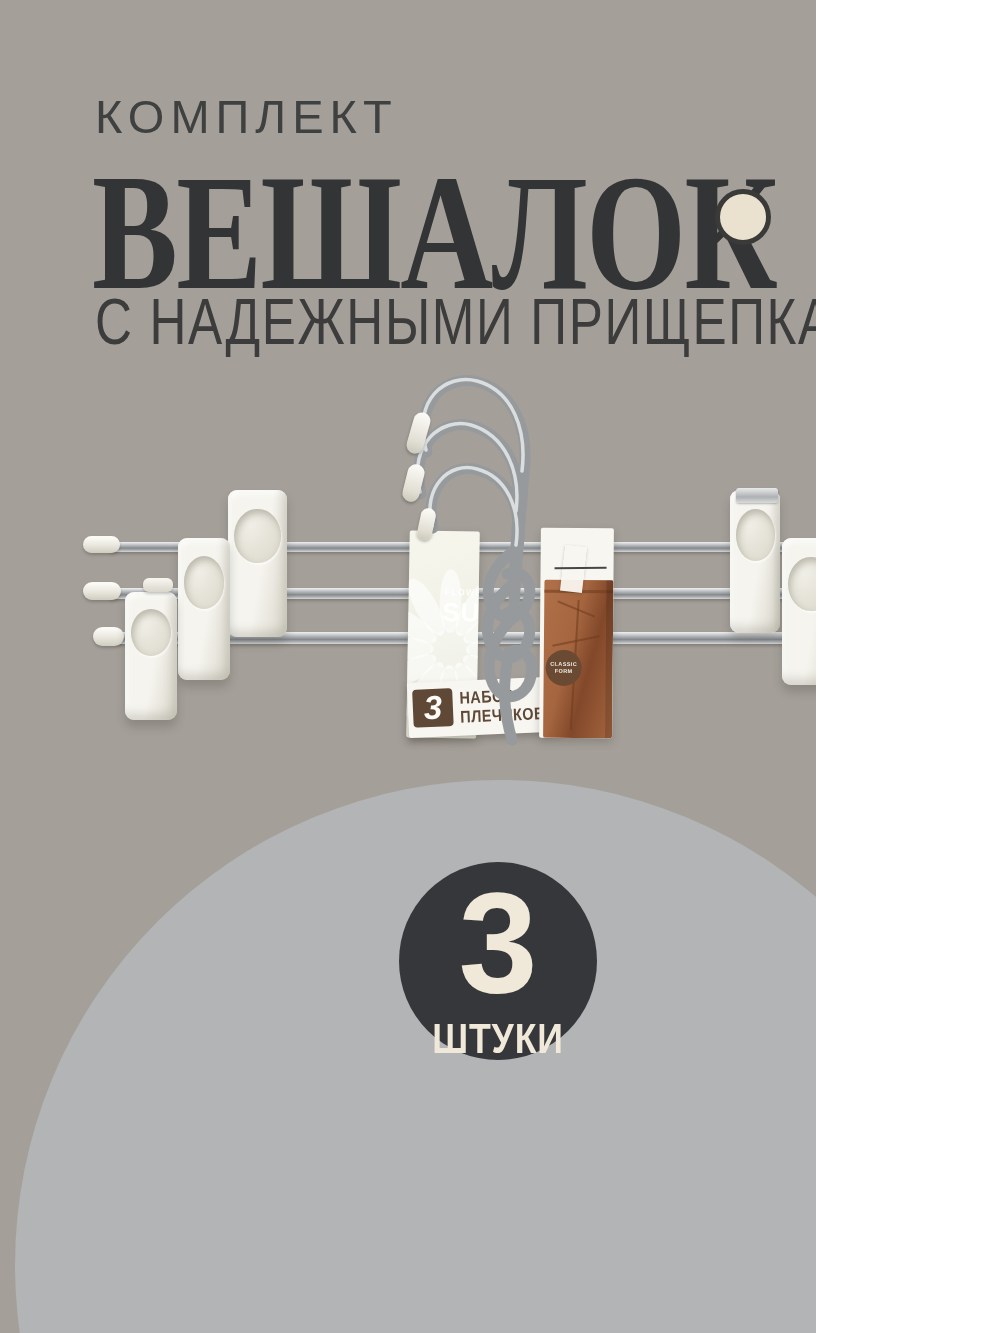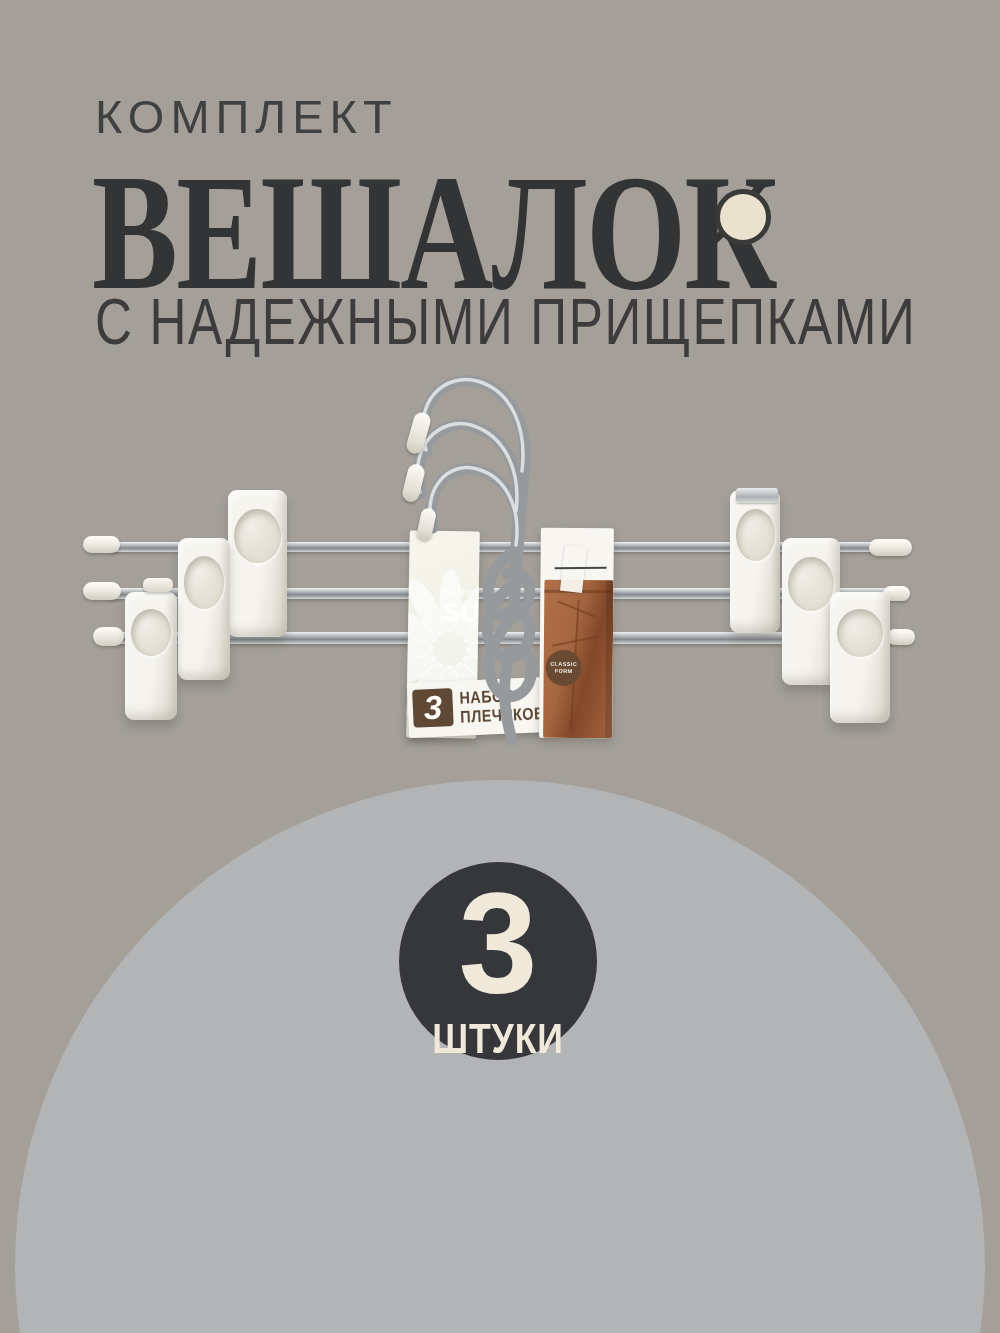--- a/index.html
+++ b/index.html
@@ -4,21 +4,21 @@
 <style>
   :root{
     --bg:#a49f99; --circle:#b3b4b6; --badgeBg:#36373b; --cream:#f0e8d9;
     --ink:#3c3c3c; --titleInk:#333436; --brown:#5f4936; --brown2:#6b4a33;
     --pants:#a4653f; --pantsDark:#82482a; --card:#f7f6f1; --cardGreen:#e7e9db;
     --metal:#969a9d; --metalHi:#e8eaeb; --clipFace:#f5f4ee; --clipShade:#d9d6ca;
     --dotFill:#ebe1cf;
   }
   html,body{margin:0;padding:0;}
   .stage{
-    position:relative; width:1000px; height:1333px; overflow:hidden;
+    position:relative; width:816px; height:1333px; overflow:hidden;
     background:var(--bg); font-family:"Liberation Sans",sans-serif;
   }
   
   .big-circle{
     position:absolute; left:15px; top:780px; width:970px; height:970px;
     border-radius:50%; background:var(--circle);
   }
   
   .kicker{
     position:absolute; left:95px; top:93px;

